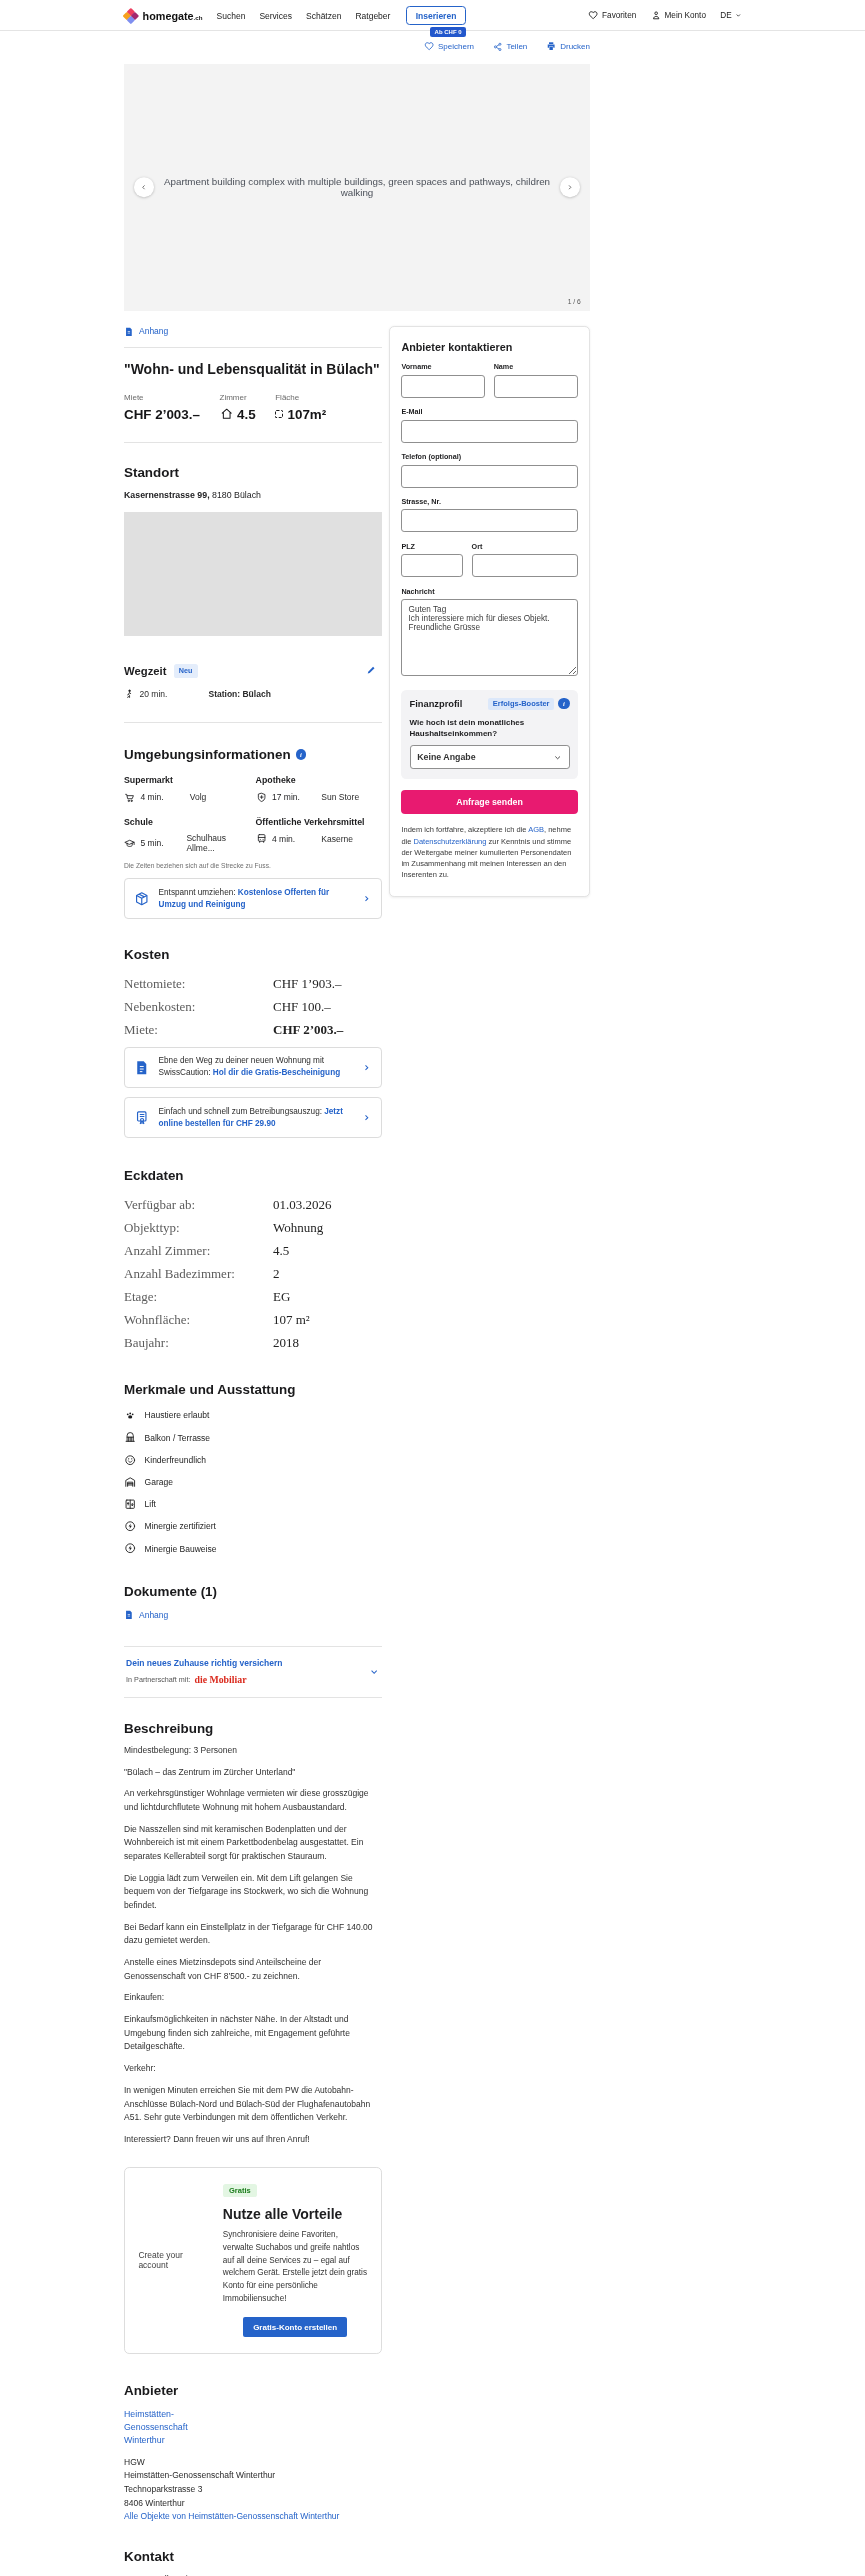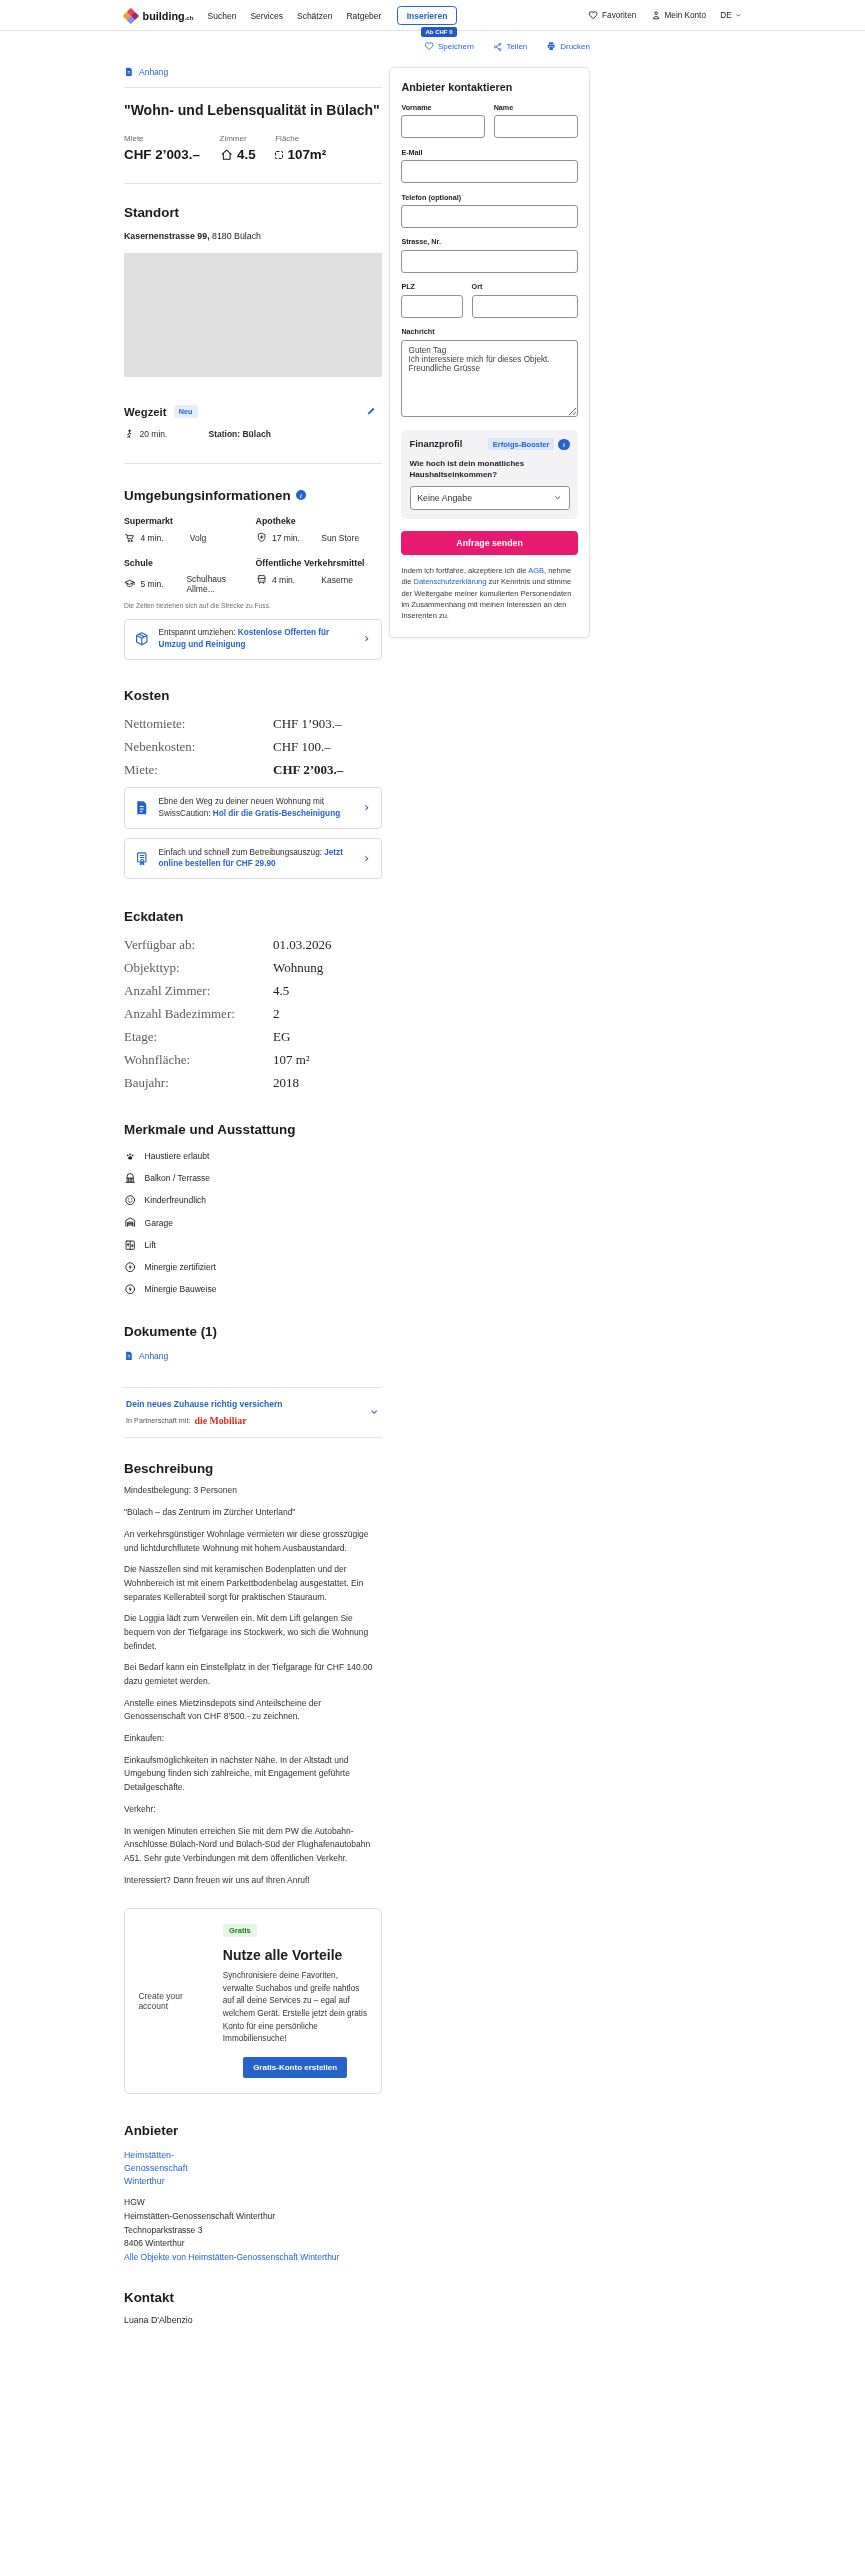--- a/index.html
+++ b/index.html
@@ -124,38 +124,38 @@
   .frow2 { display:flex; gap:8.2px; }
   .frow2 > div { flex:1; }
   .frow2 .plz { flex:0 0 62px; }
   .ftext { width:100%; height:77px; border:0.5px solid #8f8f8f; border-radius:3.1px; padding:5.2px 6.2px; font-size:8.2px; font-family:inherit; color:#3c3c3c; resize:vertical; }
   .finanz { margin-top:11.3px; background:#f3f3f5; border-radius:5.2px; padding:8.2px 8.2px 9.3px; }
   .finanz-head { display:flex; align-items:center; }
   .finanz-head .ft { font-size:9.3px; font-weight:bold; flex:1; }
   .badge-booster { background:#dce8fa; color:#2563c9; font-weight:bold; font-size:7.5px; padding:1.5px 4.6px; border-radius:2.1px; }
   .finanz-head .info-dot { margin-left:4.1px; width:11.3px; height:11.3px; }
   .fq { font-size:8px; font-weight:bold; margin-top:7.2px; line-height:1.4; }
-  .fselect { margin-top:6.2px; background:#fff; border:0.5px solid #8f8f8f; border-radius:3.1px; height:24px; display:flex; align-items:center; justify-content:space-between; padding:0 6.7px; font-size:8.8px; color:#333; cursor:pointer; }
+  .fselect { margin-top:6.2px; background:#fff; border:0.5px solid #8f8f8f; border-radius:3.1px; height:24px; display:flex; align-items:center; justify-content:space-between; padding:0 6.7px; font-size:8.8px; color:#333; cursor:pointer;font-weight:bold; }
   .btn-pink { width:100%; margin-top:11.3px; background:#e81a70; color:#fff; font-weight:bold; font-size:8.8px; border:none; border-radius:4.1px; padding:7.2px 0; cursor:pointer; }
   .legal { margin-top:10px; font-size:7.5px; line-height:1.5; color:#3a3a3a; }
   .legal a { color:#2563c9; }
 </style>
 </head>
 <body>
 
 <header class="site-header">
   <div class="container hdr">
     <a class="logo">
       <span class="logo-mark">
           <i class="lm-t"></i>
           <i class="lm-l"></i>
           <i class="lm-r"></i>
           <i class="lm-b"></i>
         </span>
-      <span class="logo-word"><span>building</span><small>.ch</small></span>
+      <span class="logo-word"><span>homegate</span><small>.ch</small></span>
     </a>
     <nav class="nav" id="main-nav">
         <a>Suchen</a>
         <a>Services</a>
         <a>Schätzen</a>
         <a>Ratgeber</a>
       </nav>
     <span class="insert-wrap">
       <a class="insert-btn">Inserieren</a>
       <span class="insert-badge">Ab CHF 0</span>
@@ -218,20 +218,34 @@
             <svg width="10.3" height="10.3" viewBox="0 0 24 24" fill="#2563c9">
               <path d="M7 3h10v4H7z"></path>
               <path d="M4 8h16v8h-3v-3H7v3H4z"></path>
               <path d="M8 14h8v7H8z"></path>
             </svg>
           </span>
       <span>Drucken</span>
     </a>
   </div>
 
+  <div class="hero">
+    <div class="hero-caption">Apartment building complex with multiple buildings, green spaces and pathways, children walking</div>
+    <button class="hero-arrow hero-prev">
+          <svg width="8.2" height="8.2" viewBox="0 0 24 24" fill="none" stroke="#555" stroke-width="2.6">
+            <path d="M14.5 6l-6 6 6 6"></path>
+          </svg>
+        </button>
+    <button class="hero-arrow hero-next">
+          <svg width="8.2" height="8.2" viewBox="0 0 24 24" fill="none" stroke="#555" stroke-width="2.6">
+            <path d="M9.5 6l6 6-6 6"></path>
+          </svg>
+        </button>
+    <span class="hero-counter">1 / 6</span>
+  </div>
 
   <div class="grid">
 
     <div class="colL">
       <a class="attach-link">
         <span class="icn">
               <svg width="9.8" height="9.8" viewBox="0 0 24 24">
                 <path d="M5 2h10l4 4v16H5z" fill="#2563c9"></path>
                 <path d="M9 11h6M9 15h6" stroke="#fff" stroke-width="1.6"></path>
               </svg>

